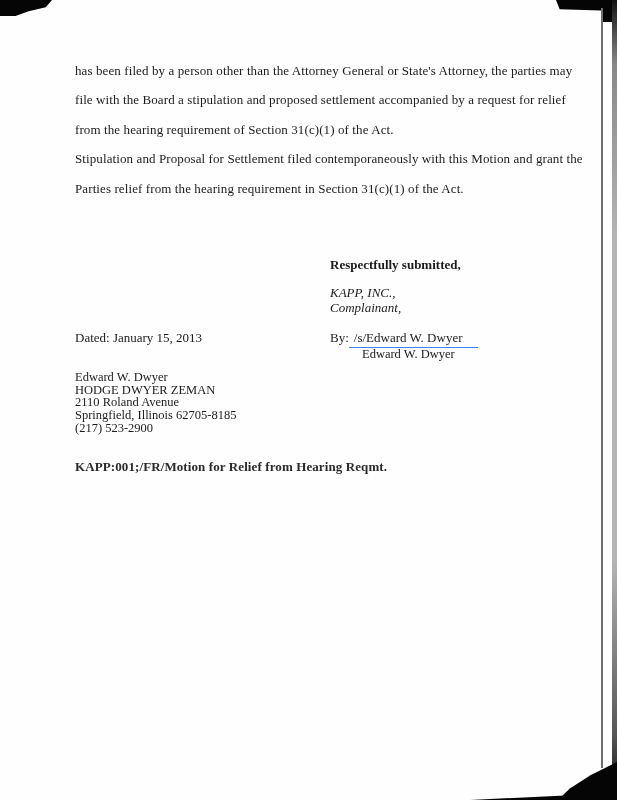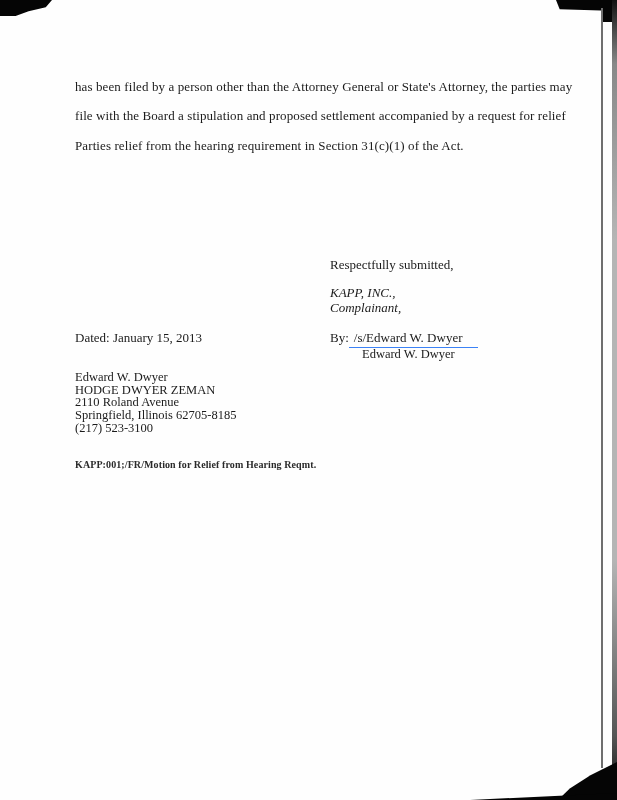--- a/index.html
+++ b/index.html
@@ -18,30 +18,30 @@
   }
   
   .body-text {
     position: absolute;
     left: 75px;
     top: 56px;
     width: 476px;
     font-size: 13px;
     line-height: 29.4px;
     letter-spacing: 0.1px;
-    margin-top: 16px;
   }
   .body-text .line { white-space: nowrap; }
   .body-text .line.indent { text-indent: 38px; }
 
   .respectfully {
     position: absolute;
     left: 330px;
     top: 257px;
     font-size: 13px;
+    font-weight: bold;
   }
   .complainant-block {
     position: absolute;
     left: 330px;
     top: 286px;
     font-size: 13px;
     line-height: 14.5px;
     font-style: italic;
   }
   .dated-line {
@@ -74,21 +74,21 @@
     position: absolute;
     left: 75px;
     top: 371px;
     font-size: 12.5px;
     line-height: 12.7px;
   }
   .footer-ref {
     position: absolute;
     left: 75px;
     top: 459px;
-    font-size: 10px;
+    font-size: 13px;
     font-weight: 600;
     letter-spacing: 0.1px;
     color: #2a2a2a;
   }
 
   
   .artifact { position: absolute; background: #050505; }
   .a-top-left {
     left: 0; top: 0; width: 52px; height: 16px;
     clip-path: polygon(0 0, 100% 0, 88% 45%, 55% 70%, 30% 100%, 0 100%);
@@ -126,20 +126,22 @@
   <div class="artifact a-top-right-bar"></div>
   <div class="artifact a-top-right-corner"></div>
   <div class="artifact a-right-line"></div>
   <div class="artifact a-right-edge"></div>
   <div class="artifact a-bottom-right"></div>
   <div class="artifact a-bottom-edge"></div>
 
   <div class="body-text">
     <div class="line">has been filed by a person other than the Attorney General or State's Attorney, the parties may</div>
     <div class="line">file with the Board a stipulation and proposed settlement accompanied by a request for relief</div>
+    <div class="line">from the hearing requirement of Section 31(c)(1) of the Act.</div>
+    <div class="line">Stipulation and Proposal for Settlement filed contemporaneously with this Motion and grant the</div>
     <div class="line">Parties relief from the hearing requirement in Section 31(c)(1) of the Act.</div>
   </div>
 
   <div class="respectfully">Respectfully submitted,</div>
 
   <div class="complainant-block">
     <div>KAPP, INC.,</div>
     <div>Complainant,</div>
   </div>
 
@@ -147,18 +149,18 @@
 
   <div class="by-line"><span>By:</span><span class="sig">/s/Edward W. Dwyer</span></div>
 
   <div class="typed-name">Edward W. Dwyer</div>
 
   <div class="address-block">
     <div>Edward W. Dwyer</div>
     <div>HODGE DWYER ZEMAN</div>
     <div>2110 Roland Avenue</div>
     <div>Springfield, Illinois  62705-8185</div>
-    <div>(217) 523-3100</div>
+    <div>(217) 523-2900</div>
   </div>
 
   <div class="footer-ref">KAPP:001;/FR/Motion for Relief from Hearing Reqmt.</div>
 
 </div>
 
 </body></html>

